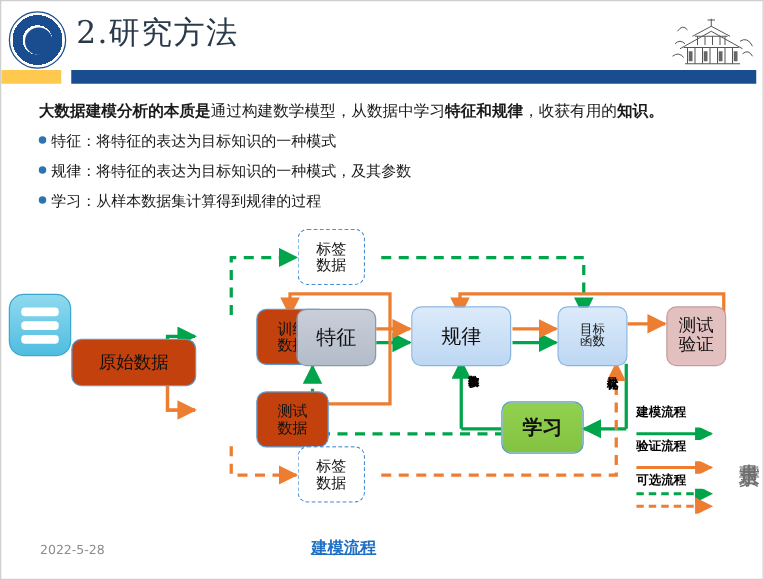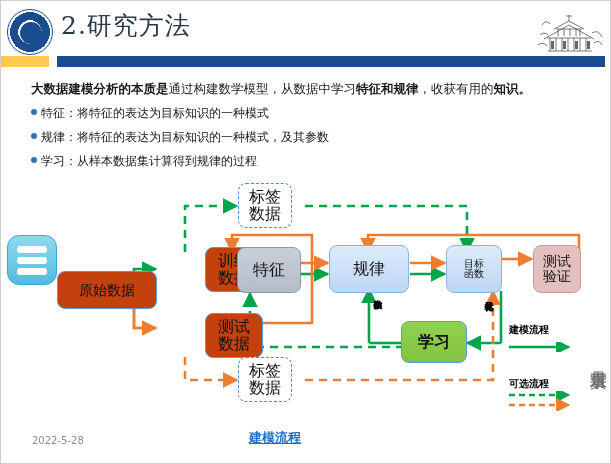--- a/index.html
+++ b/index.html
@@ -66,21 +66,21 @@
   #wires{position:absolute;left:0;top:0;width:611px;height:250px;}
 
   .node{
     position:absolute;box-sizing:border-box;
     display:flex;align-items:center;justify-content:center;
     text-align:center;line-height:1.05;
     border-radius:8px;
     font-size:14px;color:#111;
     z-index:5;
   }
-  .node.small{font-size:16px;font-family:Liberation Serif, serif;}
+  .node.small{font-size:12px;font-family:Liberation Serif, serif;}
   .n-plain{background:#c2410c;border:1.6px solid #5b9bd5;margin-left:48px;}
   .n-dash{background:#ffffff;border:1.6px dashed #4a8fd4;}
   .n-gray{background:linear-gradient(#c9cfd9,#b3bcc9);border:1.3px solid #8c98a8;font-weight:normal;}
   .n-blue{background:linear-gradient(#dcebfb,#bdd7f2);border:1.3px solid #8ab4e0;font-weight:normal;}
   .n-green{background:linear-gradient(#92d050,#84c341);border:1.3px solid #5b9bd5;font-weight:bold;}
   .n-pink{background:#e3c0c0;border:1.3px solid #c89a9a;}
 
   #db-icon{
     position:absolute;left:6px;top:62px;width:48px;height:48px;
     border-radius:12px;
@@ -258,20 +258,31 @@
         <div class="leg-label">建模流程</div>
         <svg width="72" height="10">
           <defs>
               <marker id="lg" markerWidth="7" markerHeight="7" refX="5.4" refY="3" orient="auto">
                 <path d="M0,0 L6,3 L0,6 z" fill="#00a44a"></path>
               </marker>
             </defs>
           <path d="M0 5 L60 5" stroke="#00a44a" stroke-width="2.4" fill="none" marker-end="url(#lg)"></path>
         </svg>
       </div>
+      <div id="leg1">
+        <div class="leg-label">验证流程</div>
+        <svg width="72" height="10">
+          <defs>
+              <marker id="lo" markerWidth="7" markerHeight="7" refX="5.4" refY="3" orient="auto">
+                <path d="M0,0 L6,3 L0,6 z" fill="#ed7d31"></path>
+              </marker>
+            </defs>
+          <path d="M0 5 L60 5" stroke="#ed7d31" stroke-width="2.4" fill="none" marker-end="url(#lo)"></path>
+        </svg>
+      </div>
       <div id="leg2">
         <div class="leg-label">可选流程</div>
         <svg width="72" height="20">
           <defs>
             <marker id="lg2" markerWidth="7" markerHeight="7" refX="5.4" refY="3" orient="auto">
                 <path d="M0,0 L6,3 L0,6 z" fill="#00a44a"></path>
               </marker>
             <marker id="lo2" markerWidth="7" markerHeight="7" refX="5.4" refY="3" orient="auto">
                 <path d="M0,0 L6,3 L0,6 z" fill="#ed7d31"></path>
               </marker>

